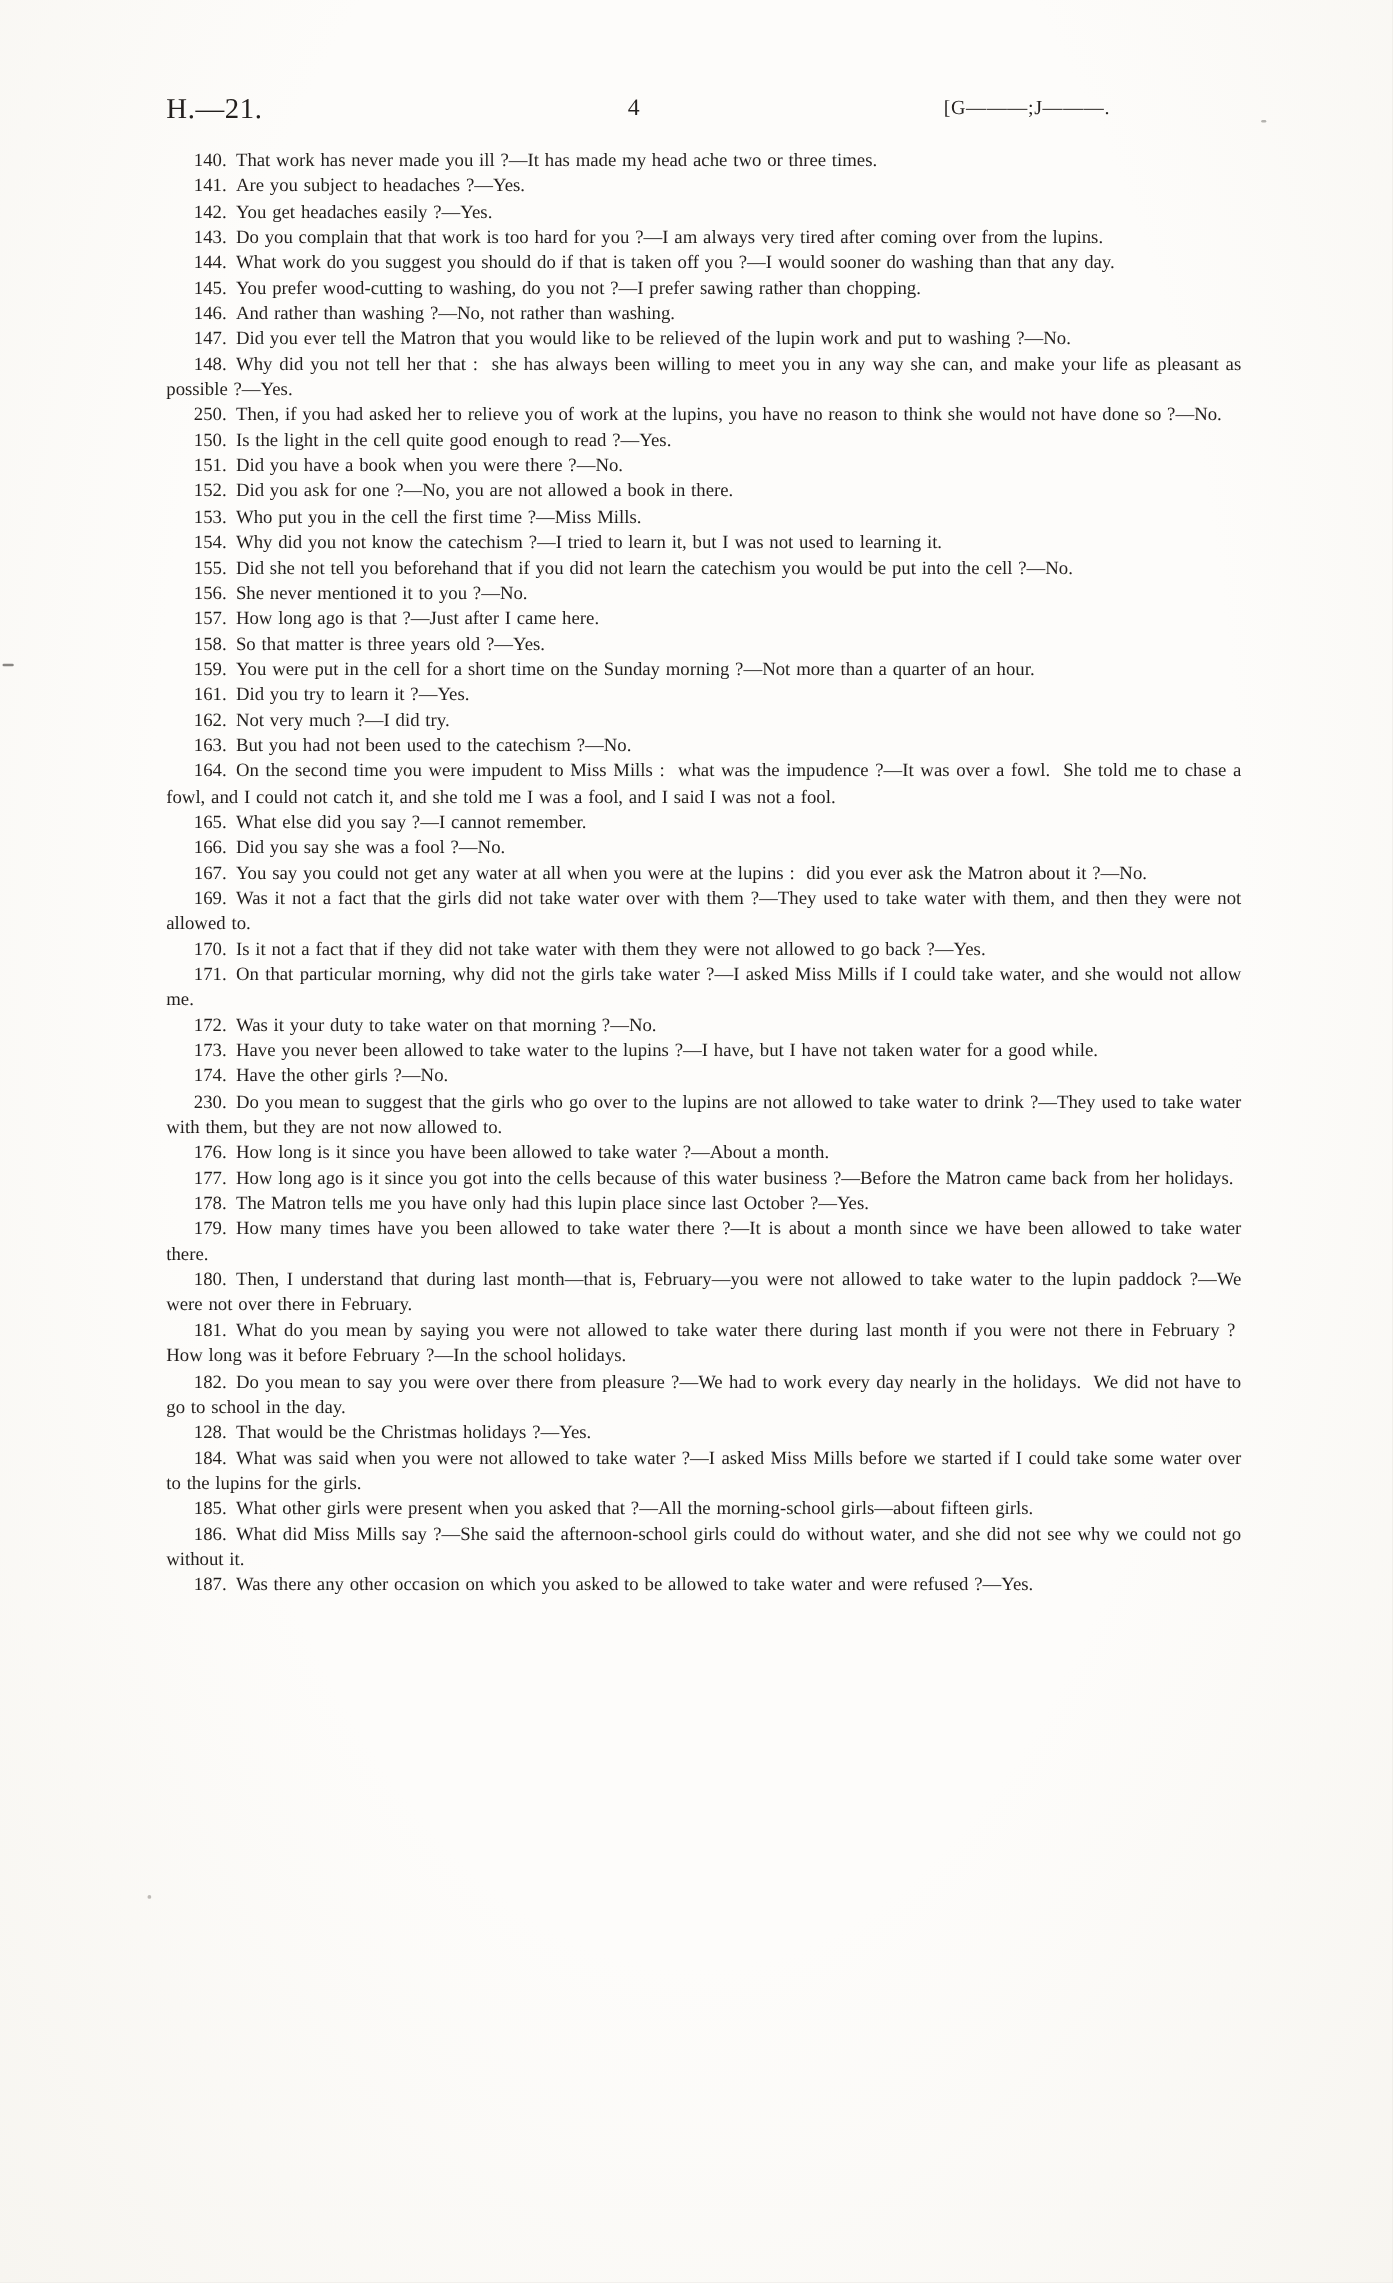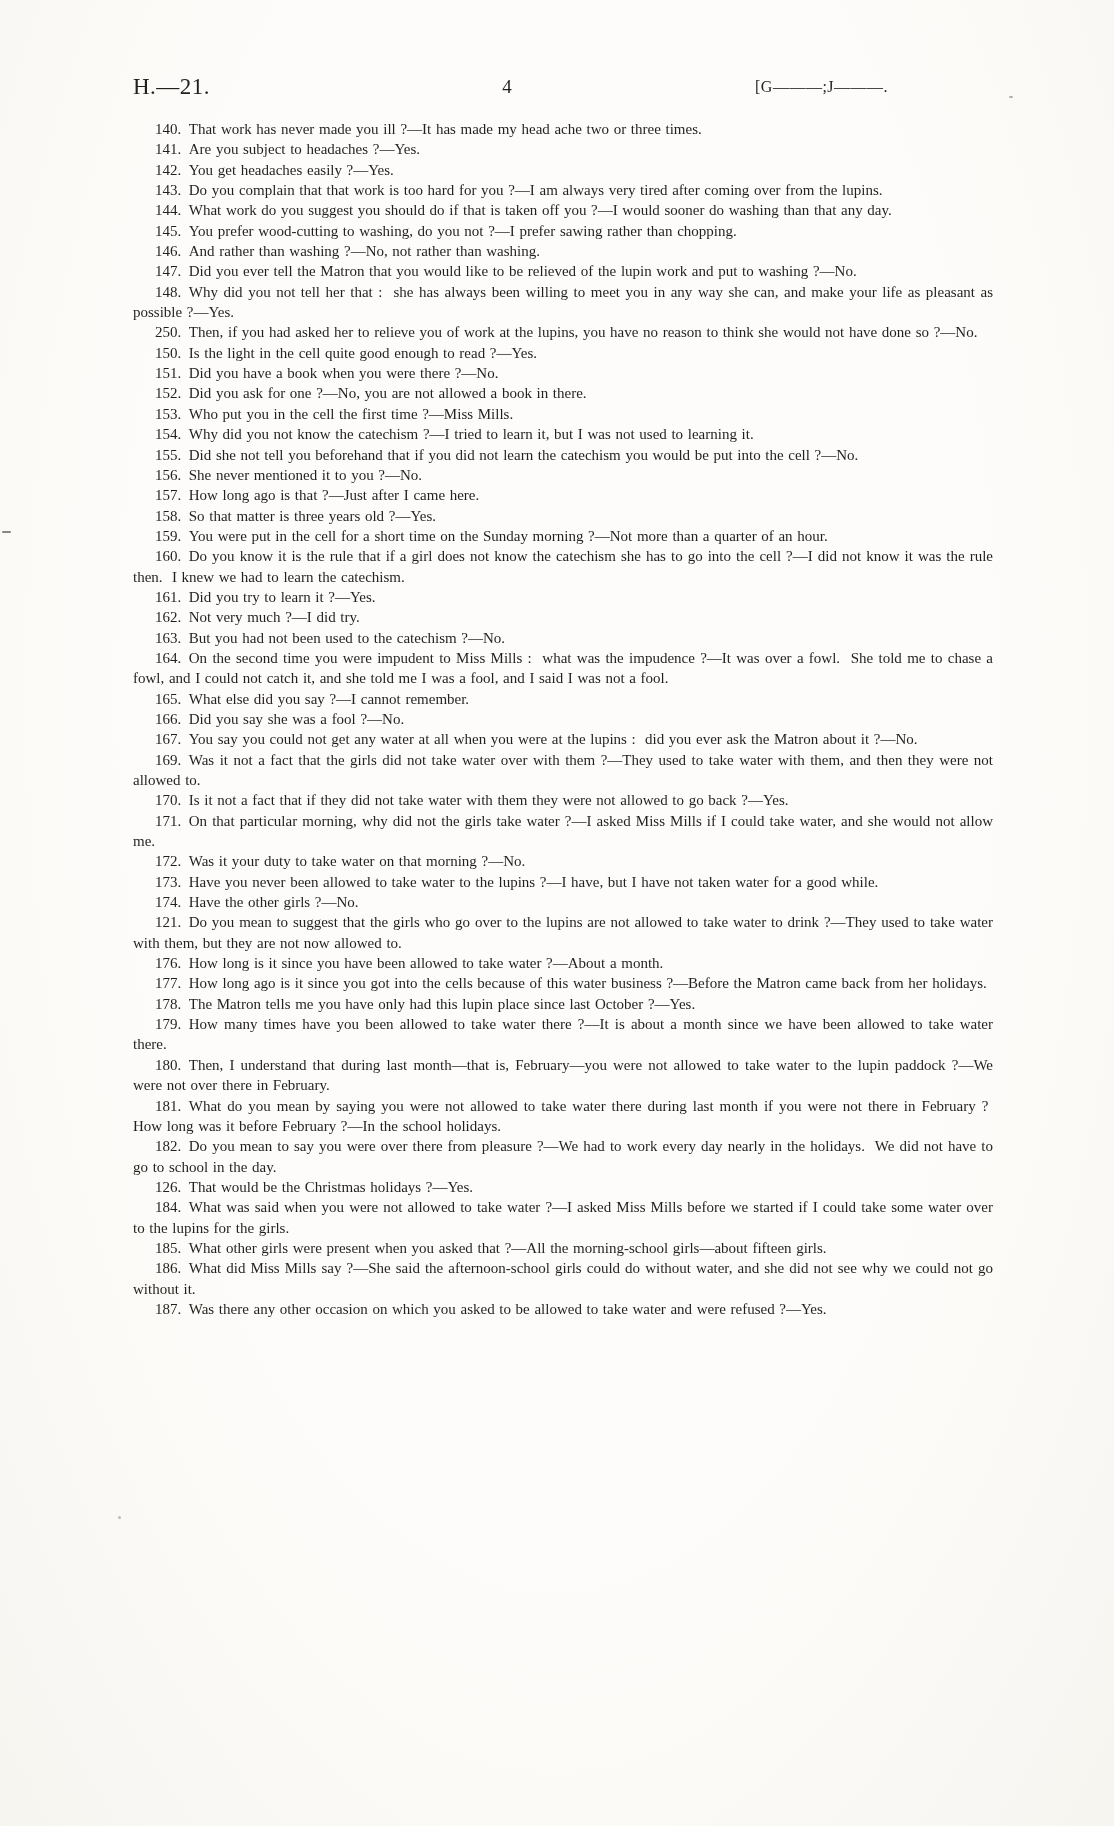--- a/index.html
+++ b/index.html
@@ -94,21 +94,20 @@
       <p><span class="qnum">155.</span><span>Did she not tell you beforehand that if you did not learn the catechism you would be put into the cell&nbsp;?—No.</span></p>
 
       <p><span class="qnum">156.</span><span>She never mentioned it to you&nbsp;?—No.</span></p>
 
       <p><span class="qnum">157.</span><span>How long ago is that&nbsp;?—Just after I came here.</span></p>
 
       <p><span class="qnum">158.</span><span>So that matter is three years old&nbsp;?—Yes.</span></p>
 
       <p><span class="qnum">159.</span><span>You were put in the cell for a short time on the Sunday morning&nbsp;?—Not more than a quarter of an hour.</span></p>
 
-      <p><span class="qnum">160.</span><span>Do you know it is the rule that if a girl does not know the catechism she has to go into the cell&nbsp;?—I did not know it was the rule then.&nbsp; I knew we had to learn the catechism.</span></p>
 
       <p><span class="qnum">161.</span><span>Did you try to learn it&nbsp;?—Yes.</span></p>
 
       <p><span class="qnum">162.</span><span>Not very much&nbsp;?—I did try.</span></p>
 
       <p><span class="qnum">163.</span><span>But you had not been used to the catechism&nbsp;?—No.</span></p>
 
       <p><span class="qnum">164.</span><span>On the second time you were impudent to Miss Mills&nbsp;:&nbsp; what was the impudence&nbsp;?—It was over a fowl.&nbsp; She told me to chase a fowl, and I could not catch it, and she told me I was a fool, and I said I was not a fool.</span></p>
 
       <p><span class="qnum">165.</span><span>What else did you say&nbsp;?—I cannot remember.</span></p>
@@ -123,37 +122,37 @@
       <p><span class="qnum">170.</span><span>Is it not a fact that if they did not take water with them they were not allowed to go back&nbsp;?—Yes.</span></p>
 
       <p><span class="qnum">171.</span><span>On that particular morning, why did not the girls take water&nbsp;?—I asked Miss Mills if I could take water, and she would not allow me.</span></p>
 
       <p><span class="qnum">172.</span><span>Was it your duty to take water on that morning&nbsp;?—No.</span></p>
 
       <p><span class="qnum">173.</span><span>Have you never been allowed to take water to the lupins&nbsp;?—I have, but I have not taken water for a good while.</span></p>
 
       <p><span class="qnum">174.</span><span>Have the other girls&nbsp;?—No.</span></p>
 
-      <p><span class="qnum">121.</span><span>Do you mean to suggest that the girls who go over to the lupins are not allowed to take water to drink&nbsp;?—They used to take water with them, but they are not now allowed to.</span></p>
+      <p><span class="qnum">230.</span><span>Do you mean to suggest that the girls who go over to the lupins are not allowed to take water to drink&nbsp;?—They used to take water with them, but they are not now allowed to.</span></p>
 
       <p><span class="qnum">176.</span><span>How long is it since you have been allowed to take water&nbsp;?—About a month.</span></p>
 
       <p><span class="qnum">177.</span><span>How long ago is it since you got into the cells because of this water business&nbsp;?—Before the Matron came back from her holidays.</span></p>
 
       <p><span class="qnum">178.</span><span>The Matron tells me you have only had this lupin place since last October&nbsp;?—Yes.</span></p>
 
       <p><span class="qnum">179.</span><span>How many times have you been allowed to take water there&nbsp;?—It is about a month since we have been allowed to take water there.</span></p>
 
       <p><span class="qnum">180.</span><span>Then, I understand that during last month—that is, February—you were not allowed to take water to the lupin paddock&nbsp;?—We were not over there in February.</span></p>
 
       <p><span class="qnum">181.</span><span>What do you mean by saying you were not allowed to take water there during last month if you were not there in February&nbsp;?&nbsp; How long was it before February&nbsp;?—In the school holidays.</span></p>
 
       <p><span class="qnum">182.</span><span>Do you mean to say you were over there from pleasure&nbsp;?—We had to work every day nearly in the holidays.&nbsp; We did not have to go to school in the day.</span></p>
 
-      <p><span class="qnum">126.</span><span>That would be the Christmas holidays&nbsp;?—Yes.</span></p>
+      <p><span class="qnum">128.</span><span>That would be the Christmas holidays&nbsp;?—Yes.</span></p>
 
       <p><span class="qnum">184.</span><span>What was said when you were not allowed to take water&nbsp;?—I asked Miss&nbsp;Mills before we started if I could take some water over to the lupins for the girls.</span></p>
 
       <p><span class="qnum">185.</span><span>What other girls were present when you asked that&nbsp;?—All the morning-school girls—about fifteen girls.</span></p>
 
       <p><span class="qnum">186.</span><span>What did Miss Mills say&nbsp;?—She said the afternoon-school girls could do without water, and she did not see why we could not go without it.</span></p>
 
       <p><span class="qnum">187.</span><span>Was there any other occasion on which you asked to be allowed to take water and were refused&nbsp;?—Yes.</span></p>
     </div>
 

